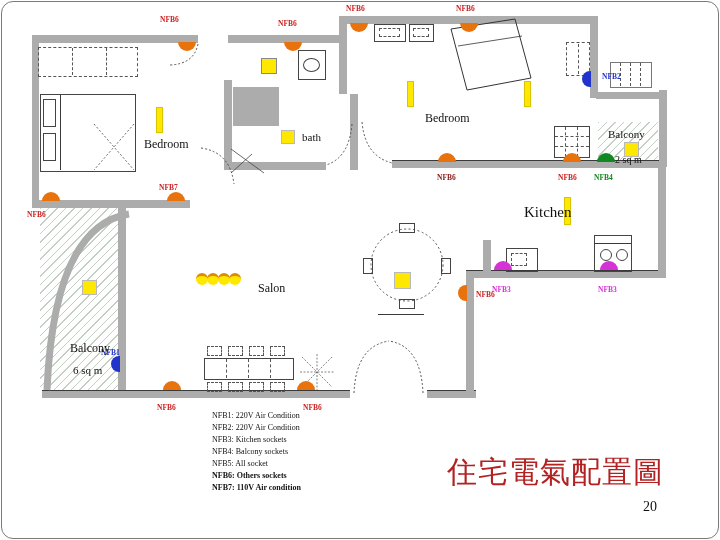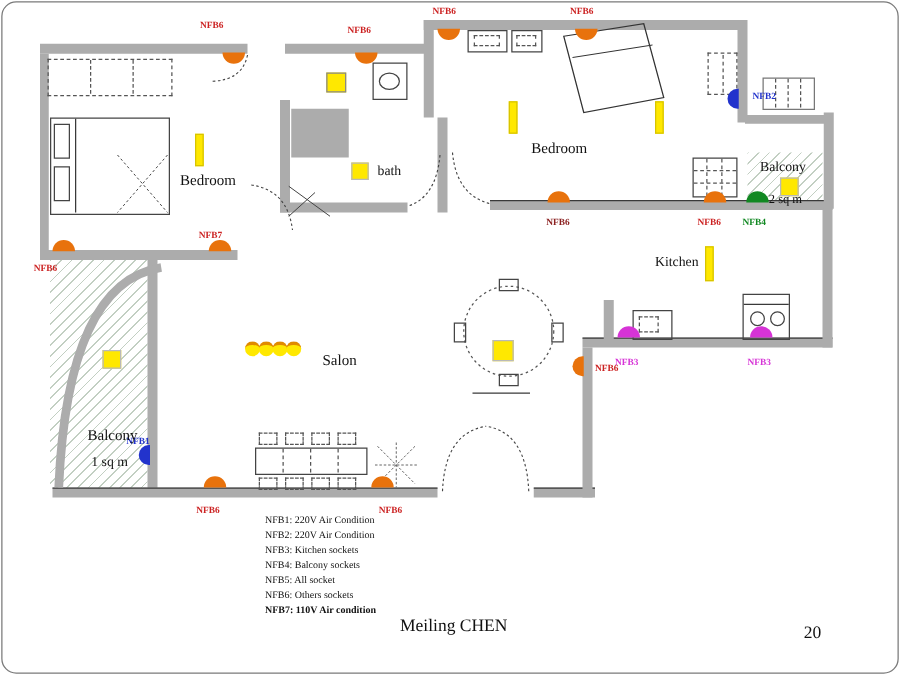--- a/index.html
+++ b/index.html
@@ -187,34 +187,34 @@
     <div class="dome up" style="left:40px;top:190px;background:#E8720C;"></div>
     <div class="nfb" style="left:25px;top:208px;color:#CC2222;">NFB6</div>
     <div class="dome up" style="left:165px;top:190px;background:#E8720C;"></div>
     <div class="nfb" style="left:157px;top:181px;color:#CC2222;">NFB7</div>
     <div class="dome lf" style="left:109px;top:354px;background:#2233CC;"></div>
     <div class="nfb" style="left:99px;top:346px;color:#2233CC;">NFB1</div>
 
     <div class="room" style="left:142px;top:135px;font-size:12px;">Bedroom</div>
     <div class="room" style="left:423px;top:109px;font-size:12px;">Bedroom</div>
     <div class="room" style="left:300px;top:129px;font-size:11px;">bath</div>
-    <div class="room" style="left:522px;top:202px;font-size:11px;">Kitchen</div>
+    <div class="room" style="left:522px;top:202px;font-size:15px;">Kitchen</div>
     <div class="room" style="left:256px;top:279px;font-size:12px;">Salon</div>
     <div class="room" style="left:606px;top:126px;font-size:11px;">Balcony</div>
     <div class="room" style="left:613px;top:152px;font-size:10px;">2 sq m</div>
     <div class="room" style="left:68px;top:339px;font-size:12px;">Balcony</div>
-    <div class="room" style="left:71px;top:362px;font-size:11px;">1 sq m</div>
+    <div class="room" style="left:71px;top:362px;font-size:11px;">6 sq m</div>
   </div>
 
   <div>
     <div class="legend-line" style="top:409px;">NFB1: 220V Air Condition</div>
     <div class="legend-line" style="top:421px;">NFB2: 220V Air Condition</div>
     <div class="legend-line" style="top:433px;">NFB3: Kitchen sockets</div>
     <div class="legend-line" style="top:445px;">NFB4: Balcony sockets</div>
     <div class="legend-line" style="top:457px;">NFB5: All socket</div>
-    <div class="legend-line" style="top:469px;">NFB6: Others sockets</div>
+    <div class="legend-line" style="top:469px;font-weight:bold;">NFB6: Others sockets</div>
     <div class="legend-line" style="top:481px;font-weight:bold;">NFB7: 110V Air condition</div>
   </div>
 
-  <div class="author">Meiling CHEN</div>
+  <div class="title">住宅電氣配置圖</div>
   <div class="pagenum">20</div>
 
 </div>
 
 </body></html>

